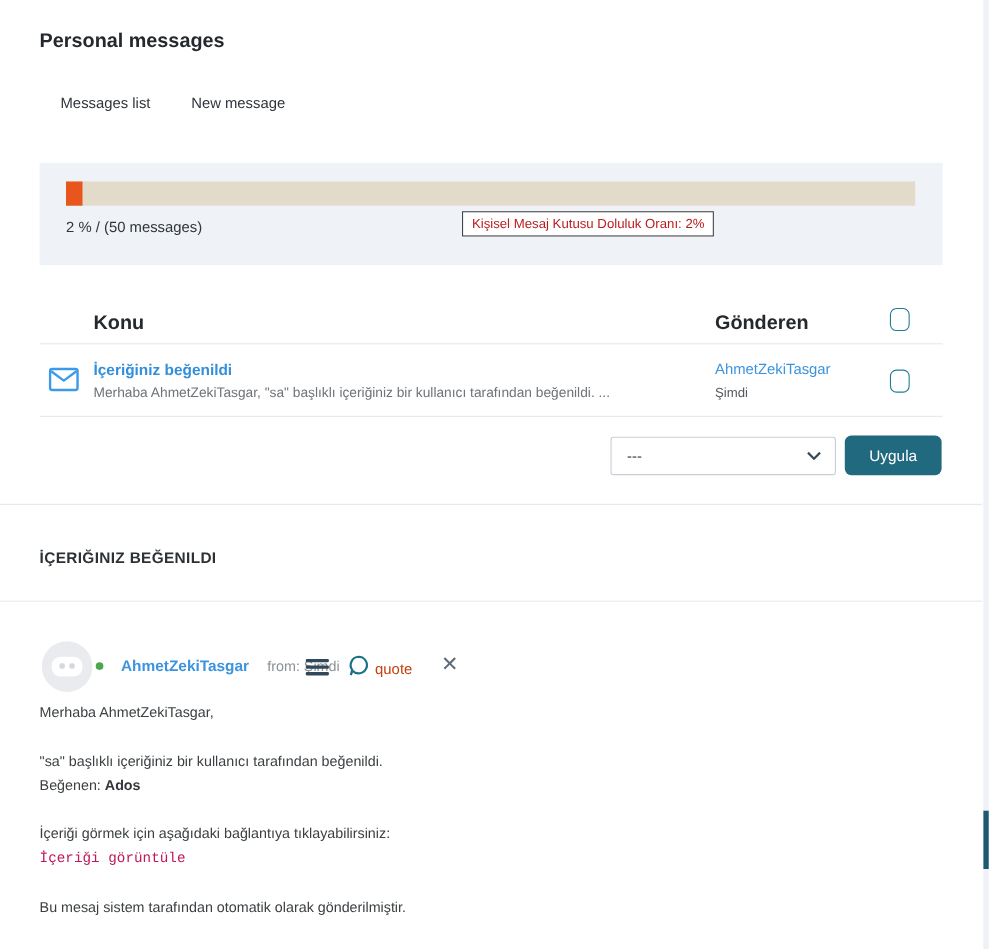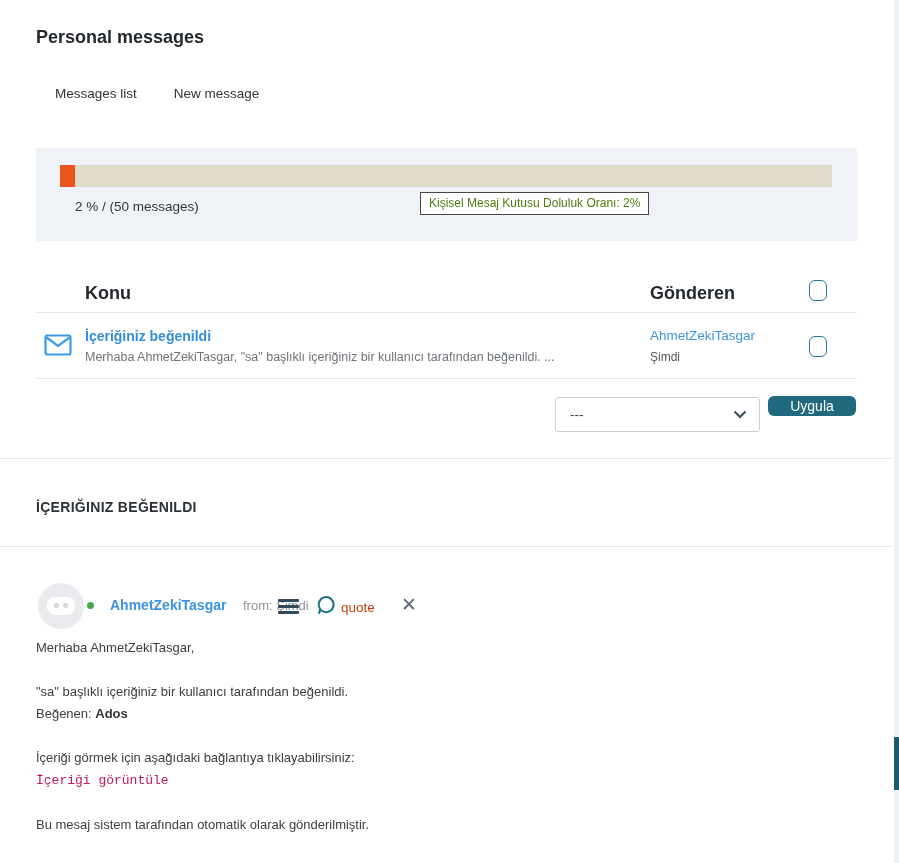--- a/index.html
+++ b/index.html
@@ -8,23 +8,23 @@
   .page { position:relative; width:899px; height:863px; background:#fff; overflow:hidden; }
 
   .page-title { position:absolute; left:36px; top:27px; font-size:18px; font-weight:bold; color:#24292e; }
 
   .tabs { position:absolute; left:55px; top:86px; display:flex; gap:37px; }
   .tab { font-size:13.5px; color:#2f353a; cursor:pointer; }
 
   .capacity { position:absolute; left:36px; top:148px; width:821px; height:93px; background:#eff3f8; }
   .capacity-bar { position:absolute; left:24px; top:17px; width:772px; height:22px; background:#e3dbc9; }
   .capacity-fill { position:absolute; left:0; top:0; height:22px; background:#e8561e; }
-  .capacity-label { position:absolute; left:39px; top:51px; font-size:13.5px; color:#303539; }
+  .capacity-label { position:absolute; left:24px; top:51px; font-size:13.5px; color:#303539; }
   .capacity-tooltip { position:absolute; left:384px; top:44px; background:#fff; border:1px solid #474747;
-                      padding:3px 8px 4px 8px; font-size:12px; color:#4d7c0f; white-space:nowrap; }
+                      padding:3px 8px 4px 8px; font-size:12px; color:#b91c1c; white-space:nowrap; }
 
   .col-header { position:absolute; font-size:18px; font-weight:bold; color:#24292e; }
   .hdr-konu { left:85px; top:283px; }
   .hdr-gonderen { left:650px; top:283px; }
 
   .checkbox { position:absolute; width:18px; height:21px; border:1.5px solid #1f7e96; border-radius:6px; background:#fff; cursor:pointer; }
   .cb-header { left:809px; top:280px; }
   .cb-row { left:809px; top:336px; }
 
   .divider-inner { position:absolute; left:36px; width:821px; height:1px; background:#e6e9ec; }
@@ -36,21 +36,21 @@
 
   .envelope { position:absolute; left:44px; top:333px; }
   .row-subject { position:absolute; left:85px; top:328px; font-size:14px; font-weight:bold; color:#338fdb; cursor:pointer; }
   .row-preview { position:absolute; left:85px; top:350px; font-size:12.5px; color:#6e7479; }
   .row-sender { position:absolute; left:650px; top:328px; font-size:13.5px; color:#3b94dd; cursor:pointer; }
   .row-time { position:absolute; left:650px; top:350px; font-size:12px; color:#54595e; }
 
   .action-select { position:absolute; left:555px; top:397px; width:205px; height:35px; background:#fff;
                    border:1px solid #c9ced4; border-radius:3px; display:flex; align-items:center;
                    justify-content:space-between; padding:0 12px 0 14px; font-size:13.5px; color:#33383d; cursor:pointer; }
-  .apply-btn { position:absolute; left:768px; top:396px; width:88px; height:20px; background:#20697e; color:#fff;
+  .apply-btn { position:absolute; left:768px; top:396px; width:88px; height:36px; background:#20697e; color:#fff;
                border:none; border-radius:6px; font-size:14px; font-family:inherit; cursor:pointer; }
 
   .section-heading { position:absolute; left:36px; top:499px; font-size:14px; font-weight:bold; color:#2c3136; letter-spacing:.3px; }
 
   .avatar { position:absolute; left:38px; top:583px; width:46px; height:46px; border-radius:50%; background:#e9ebee; }
   .avatar-face { position:absolute; left:9px; top:14px; width:28px; height:18px; background:#fff; border-radius:8px; }
   .avatar-eye { position:absolute; top:6px; width:5px; height:5px; background:#d4d8dc; border-radius:2px; }
   .eye-l { left:7px; } .eye-r { left:16px; }
   .online-dot { position:absolute; left:87px; top:602px; width:7px; height:7px; border-radius:50%; background:#4ca64c; }
 

